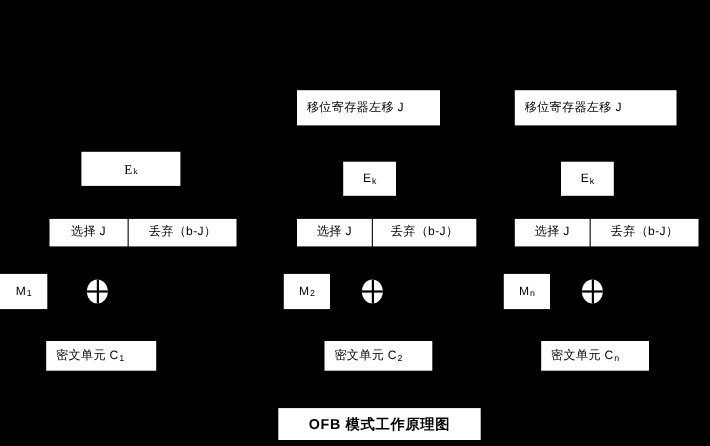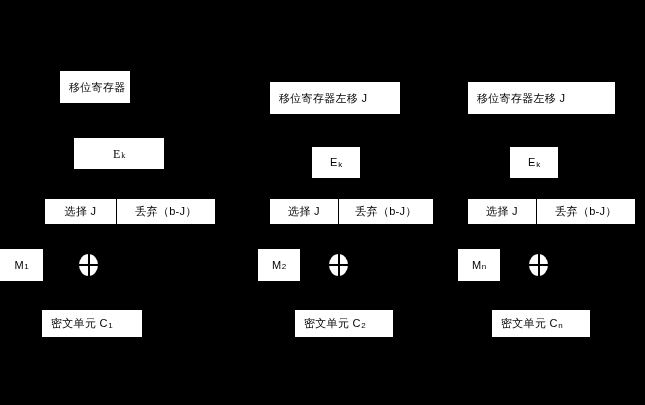--- a/index.html
+++ b/index.html
@@ -79,23 +79,20 @@
     width: 100%;
     margin-top: -1px;
   }
 </style>
 </head>
 <body>
 
 <div id="diagram">
 
 
-  <div class="box left-text" style="left:60px; top:71px; width:70px; height:32px;">
-    <span>移位寄存器</span>
-  </div>
 
   <div class="box serif" style="left:74px; top:138px; width:90px; height:31px;">
     <span>E</span>
       <span class="sub">k</span>
   </div>
 
   <div class="box" style="left:45px; top:199px; width:71px; height:25px;">
     <span>选择 J</span>
   </div>
   <div class="box" style="left:117px; top:199px; width:98px; height:25px;">
@@ -160,14 +157,17 @@
     <span>M</span>
       <span class="sub">n</span>
   </div>
   <div class="xor" style="left:529px; top:254px;"></div>
 
   <div class="box left-text" style="left:492px; top:310px; width:98px; height:27px;">
     <span>密文单元 C</span>
       <span class="sub">n</span>
   </div>
 
+  <div class="box title" style="left:253px; top:371px; width:184px; height:29px;">
+    <span>OFB 模式工作原理图</span>
+  </div>
 
 </div>
 
 </body></html>

